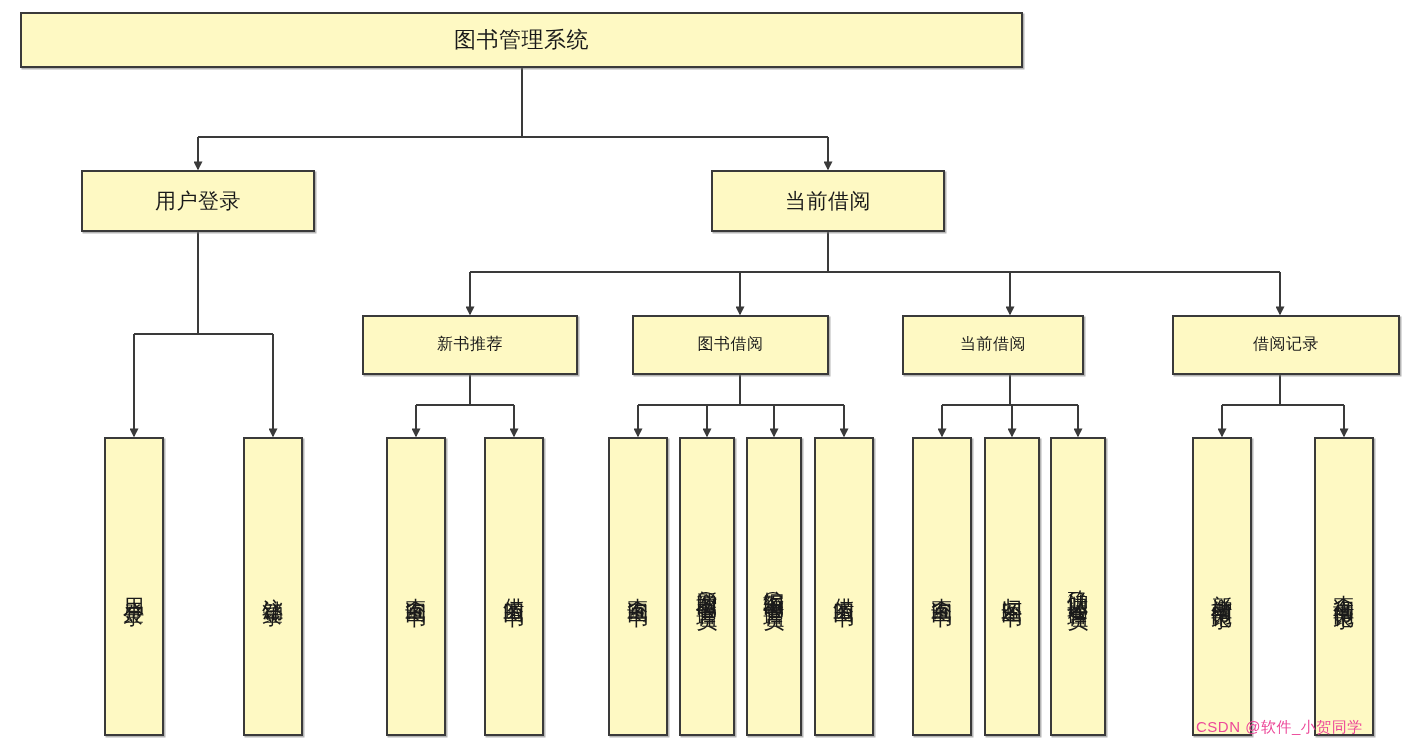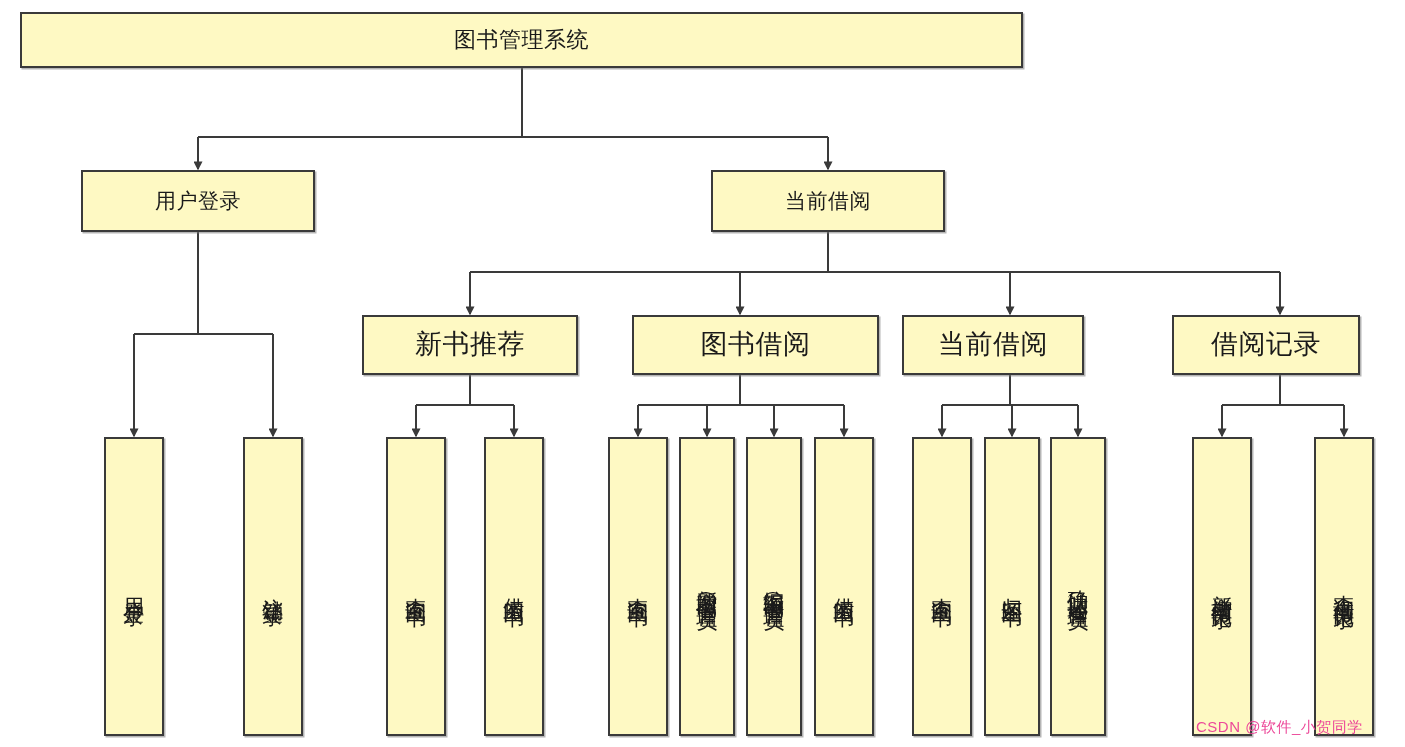--- a/index.html
+++ b/index.html
@@ -25,21 +25,21 @@
   .node .label{
     font-size:21px;
     line-height:1.15;
     letter-spacing:0.5px;
     color:#1a1a1a;
     white-space:nowrap;
     text-align:center;
   }
   .node.level-0 .label{font-size:22px;}
   .node.level-1 .label{font-size:21px;}
-  .node.level-2 .label{font-size:27px;}
+  .node.level-2 .label{font-size:16px;font-family:Liberation Mono, monospace;}
 
   .node.vertical{
     align-items:center;
     justify-content:center;
   }
   .node.vertical .label{
     writing-mode:vertical-rl;
     text-orientation:upright;
     font-size:21px;
     line-height:1.32;
@@ -109,27 +109,27 @@
       </div>
       <div class="node level-1" style="left: 81px; top: 170px; width: 234px; height: 62px;">
         <span class="label">用户登录</span>
       </div>
       <div class="node level-1" style="left: 711px; top: 170px; width: 234px; height: 62px;">
         <span class="label">当前借阅</span>
       </div>
       <div class="node level-2" style="left: 362px; top: 315px; width: 216px; height: 60px;">
         <span class="label">新书推荐</span>
       </div>
-      <div class="node level-2" style="left: 632px; top: 315px; width: 247px; height: 60px;">
+      <div class="node level-2" style="left: 632px; top: 315px; width: 197px; height: 60px;">
         <span class="label">图书借阅</span>
       </div>
       <div class="node level-2" style="left: 902px; top: 315px; width: 182px; height: 60px;">
         <span class="label">当前借阅</span>
       </div>
-      <div class="node level-2" style="left: 1172px; top: 315px; width: 188px; height: 60px;">
+      <div class="node level-2" style="left: 1172px; top: 315px; width: 228px; height: 60px;">
         <span class="label">借阅记录</span>
       </div>
       <div class="node level-3 vertical" style="left: 104px; top: 437px; width: 60px; height: 299px;">
         <span class="label">用户登录</span>
       </div>
       <div class="node level-3 vertical" style="left: 243px; top: 437px; width: 60px; height: 299px;">
         <span class="label">注销登录</span>
       </div>
       <div class="node level-3 vertical" style="left: 386px; top: 437px; width: 60px; height: 299px;">
         <span class="label">查询图书</span>

